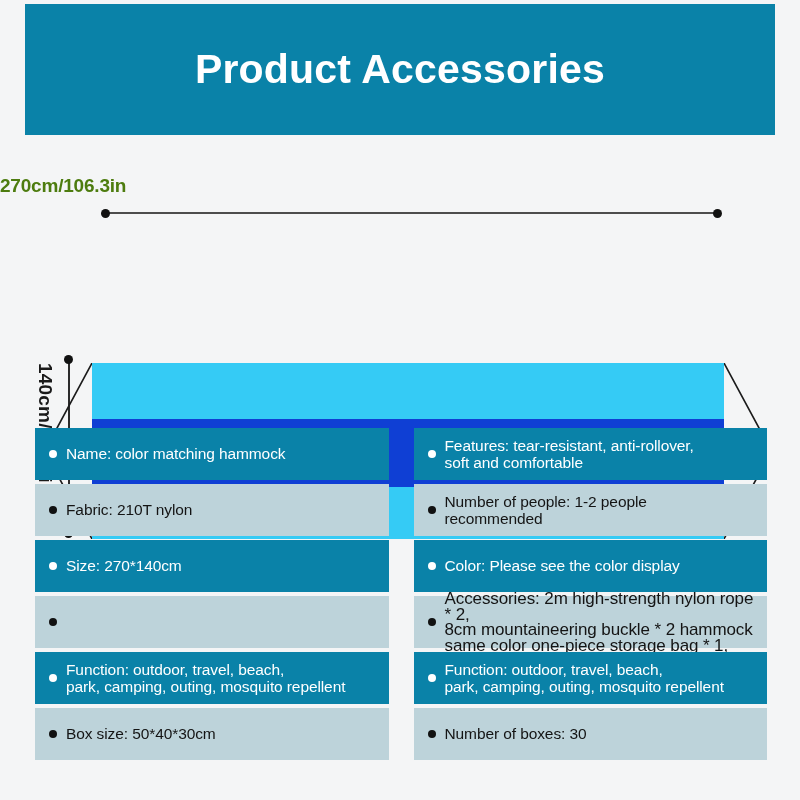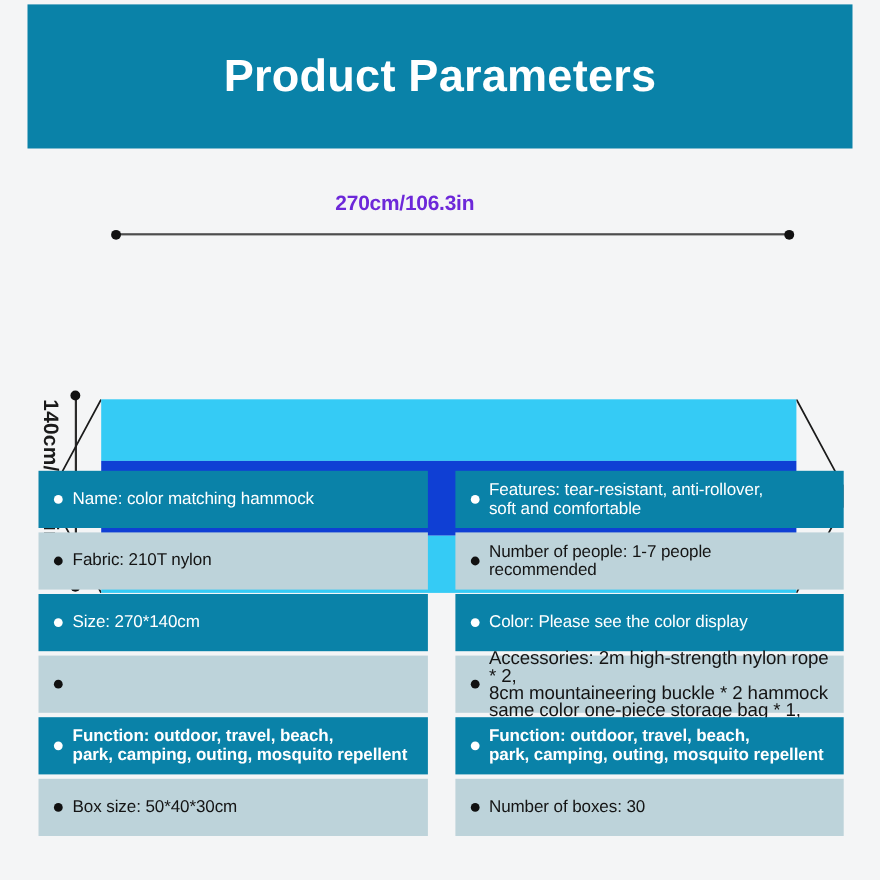--- a/index.html
+++ b/index.html
@@ -42,24 +42,23 @@
     left: 0;
     top: 135px;
     width: 800px;
     height: 285px;
   }
   #width-label {
     position: absolute;
     left: 0;
     top: 40px;
     width: 736px;
-    text-align: center;
     font-size: 19px;
     font-weight: bold;
-    color: #6d28d9;
+    color: #4d7c0f;
     letter-spacing: -0.2px;
   }
   
   #width-dim-line {
     position: absolute;
     left: 107px;
     top: 77px;
     width: 611px;
     height: 2px;
     background: #4d4d4d;
@@ -183,27 +182,27 @@
     white-space: pre-line;
   }
   .spec-row.teal  .spec-text { color: #ffffff; }
   .spec-row.light .spec-text { color: #141414; }
   .spec-text.small {
     font-size: 17px;
     line-height: 15.5px;
   }
   
   .h1 { height: 52px; }
-  .h2 { height: 52px; font-weight: bold; }
+  .h2 { height: 52px; }
 </style>
 </head>
 <body>
 
 <div id="header-banner">
-  <div id="page-title">Product Parameters</div>
+  <div id="page-title">Product Accessories</div>
 </div>
 
 <div id="diagram">
 
   <div id="width-label">270cm/106.3in</div>
   <div id="width-dim-line"></div>
   <div class="dot" id="width-dot-left"></div>
   <div class="dot" id="width-dot-right"></div>
 
   <div id="height-dim-line"></div>
@@ -264,21 +263,21 @@
       </div>
     </div>
   <div class="spec-column" id="spec-column-right">
       <div class="spec-row teal h1">
         <span class="spec-bullet"></span>
         <span class="spec-text">Features: tear-resistant, anti-rollover,
 soft and comfortable</span>
       </div>
       <div class="spec-row light h1">
         <span class="spec-bullet"></span>
-        <span class="spec-text">Number of people: 1-7 people
+        <span class="spec-text">Number of people: 1-2 people
 recommended</span>
       </div>
       <div class="spec-row teal h1">
         <span class="spec-bullet"></span>
         <span class="spec-text">Color: Please see the color display</span>
       </div>
       <div class="spec-row light h1">
         <span class="spec-bullet"></span>
         <span class="spec-text small">Accessories: 2m high-strength nylon rope * 2,
 8cm mountaineering buckle * 2 hammock

